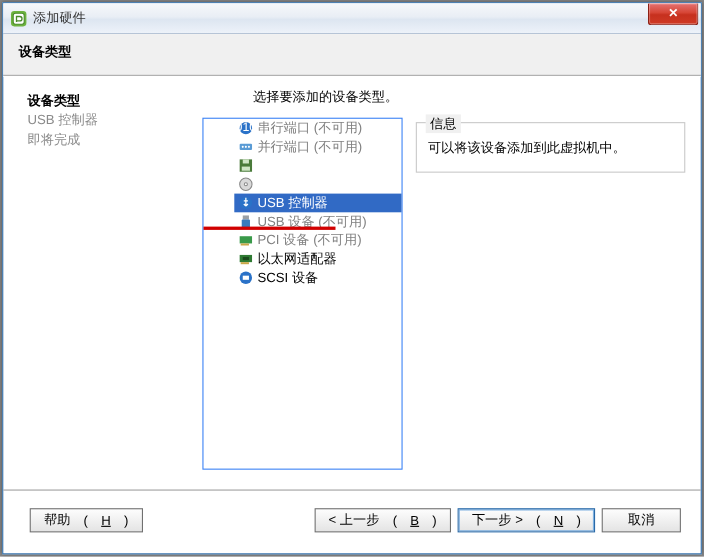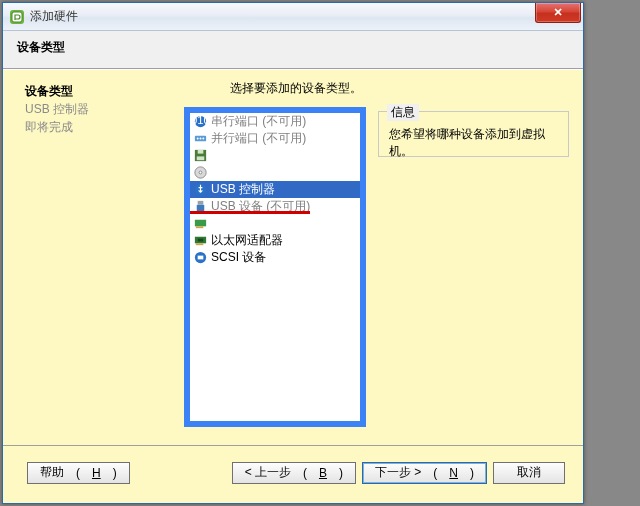--- a/index.html
+++ b/index.html
@@ -1,35 +1,35 @@
 <!DOCTYPE html>
 <html><head>
 <meta charset="utf-8">
 <style>
   * { box-sizing: border-box; margin: 0; padding: 0; font-family: "Microsoft YaHei", "SimSun", Tahoma, sans-serif; font-size: 12px; }
   body { background: #888; width: 640px; height: 506px; overflow: hidden; }
-  .window { position: absolute; left: 2px; top: 2px; width: 582px; height: 502px; background: #fef9c3; border: 1px solid #2a6aa8; box-shadow: 0 0 4px rgba(0,0,0,0.4); }
+  .window { position: absolute; left: 2px; top: 2px; width: 636px; height: 502px; background: #ffffff; border: 1px solid #2a6aa8; box-shadow: 0 0 4px rgba(0,0,0,0.4); }
   .titlebar { height: 28px; background: linear-gradient(to bottom, #f6f8fb 0%, #e9eef5 45%, #dde6f1 55%, #edf2f9 100%); border-bottom: 1px solid #b6c4d6; display: flex; align-items: center; padding: 0 0 0 6px; }
   .titlebar .app-icon { width: 16px; height: 16px; margin-right: 5px; }
   .titlebar .title { color: #333; flex:1; }
   .close-btn { width: 46px; height: 20px; margin-right: 2px; margin-top:-8px; background: linear-gradient(to bottom, #e57373 0%, #d64535 45%, #c6301e 55%, #cf3a25 100%); border: 1px solid #8c2015; border-top:none; border-radius: 0 0 3px 3px; display:flex; align-items:center; justify-content:center; box-shadow: inset 0 0 0 1px rgba(255,255,255,0.25);}
   .close-btn span { color:#fff; font-weight:bold; font-size:11px; line-height:1;}
   .header-area { padding: 8px 14px 12px 14px; background:#f0f0f0;}
   .header-title { font-weight: bold; color:#000; font-size: 12px;}
   .header-sub { padding-left: 22px; margin-top:4px; color:#000;}
   .sep { height:2px; border-top:1px solid #a0a0a0; border-bottom:1px solid #fff; margin: 0 0 0 0;}
   .main { display:flex; height: 375px; }
   .sidebar { width: 175px; padding: 12px 10px 10px 22px; }
   .sidebar div { line-height: 18px; }
   .sb-active { color:#000; font-weight:bold;}
   .sb-inactive { color:#8a8a8a;}
   .content { flex:1; padding: 10px 14px 10px 6px; }
   .content-top { font-size:12px; color:#000; margin-bottom:10px;margin-left:46px;}
   .content-row { display:flex; gap:12px;}
-  .device-list { width: 182px; height: 320px; border:6px solid #3b82f6; background:#fff; position:relative;}
+  .device-list { width: 182px; height: 320px; border:1px solid #3b82f6; background:#fff; position:relative;padding-left:28px;}
   .dev-item { height:17px; display:flex; align-items:center; padding-left:3px; gap:3px; white-space:nowrap; overflow:hidden;}
   .dev-item span.label { font-size:12px;}
   .dev-disabled span.label { color:#808080;}
   .dev-enabled span.label { color:#000;}
   .dev-selected { background:#316ac5;}
   .dev-selected span.label { color:#fff !important;}
   .red-underline { position:absolute; left:0px; width:120px; height:3px; background:#d10000; top: 98px;}
   .info-panel { flex:1;}
   .fieldset { border:1px solid #c9c9c9; padding: 12px 10px 6px 10px; height: 46px; position:relative; margin-top:4px;}
   .fieldset .legend { position:absolute; top:-8px; left:8px; background:#f0f0f0; padding:0 4px; color:#000;}
@@ -134,20 +134,21 @@
               </span>
               <span class="label">USB 设备 (不可用)</span>
             </div>
             <div class="dev-item dev-disabled">
               <span class="ico">
                 <svg viewBox="0 0 16 16">
                   <rect x="2" y="4" width="12" height="7" fill="#3a9a4a"></rect>
                   <rect x="3" y="11" width="8" height="2" fill="#caa84a"></rect>
                 </svg>
               </span>
+              <span class="label">PCI 设备 (不可用)</span>
             </div>
             <div class="dev-item dev-enabled">
               <span class="ico">
                 <svg viewBox="0 0 16 16">
                   <rect x="2" y="4" width="12" height="7" fill="#2f7a33"></rect>
                   <rect x="5" y="6" width="6" height="3" fill="#1a4a1c"></rect>
                   <rect x="3" y="11" width="8" height="2" fill="#caa84a"></rect>
                 </svg>
               </span>
               <span class="label">以太网适配器</span>
@@ -158,21 +159,21 @@
                   <circle cx="8" cy="8" r="6" fill="#2a72c8"></circle>
                   <rect x="5" y="6" width="6" height="4" fill="#fff"></rect>
                 </svg>
               </span>
               <span class="label">SCSI 设备</span>
             </div>
           </div>
         <div class="info-panel">
           <div class="fieldset">
             <div class="legend">信息</div>
-            <div class="body">您希望将哪种设备添加到虚拟机。</div>
+            <div class="body">可以将该设备添加到此虚拟机中。</div>
           </div>
         </div>
       </div>
     </div>
   </div>
 
   <div class="footer">
     <button class="btn"><span>帮助</span>(<span class="underline">H</span>)</button>
     <div class="footer-spacer"></div>
     <button class="btn"><span>&lt; 上一步</span>(<span class="underline">B</span>)</button>

